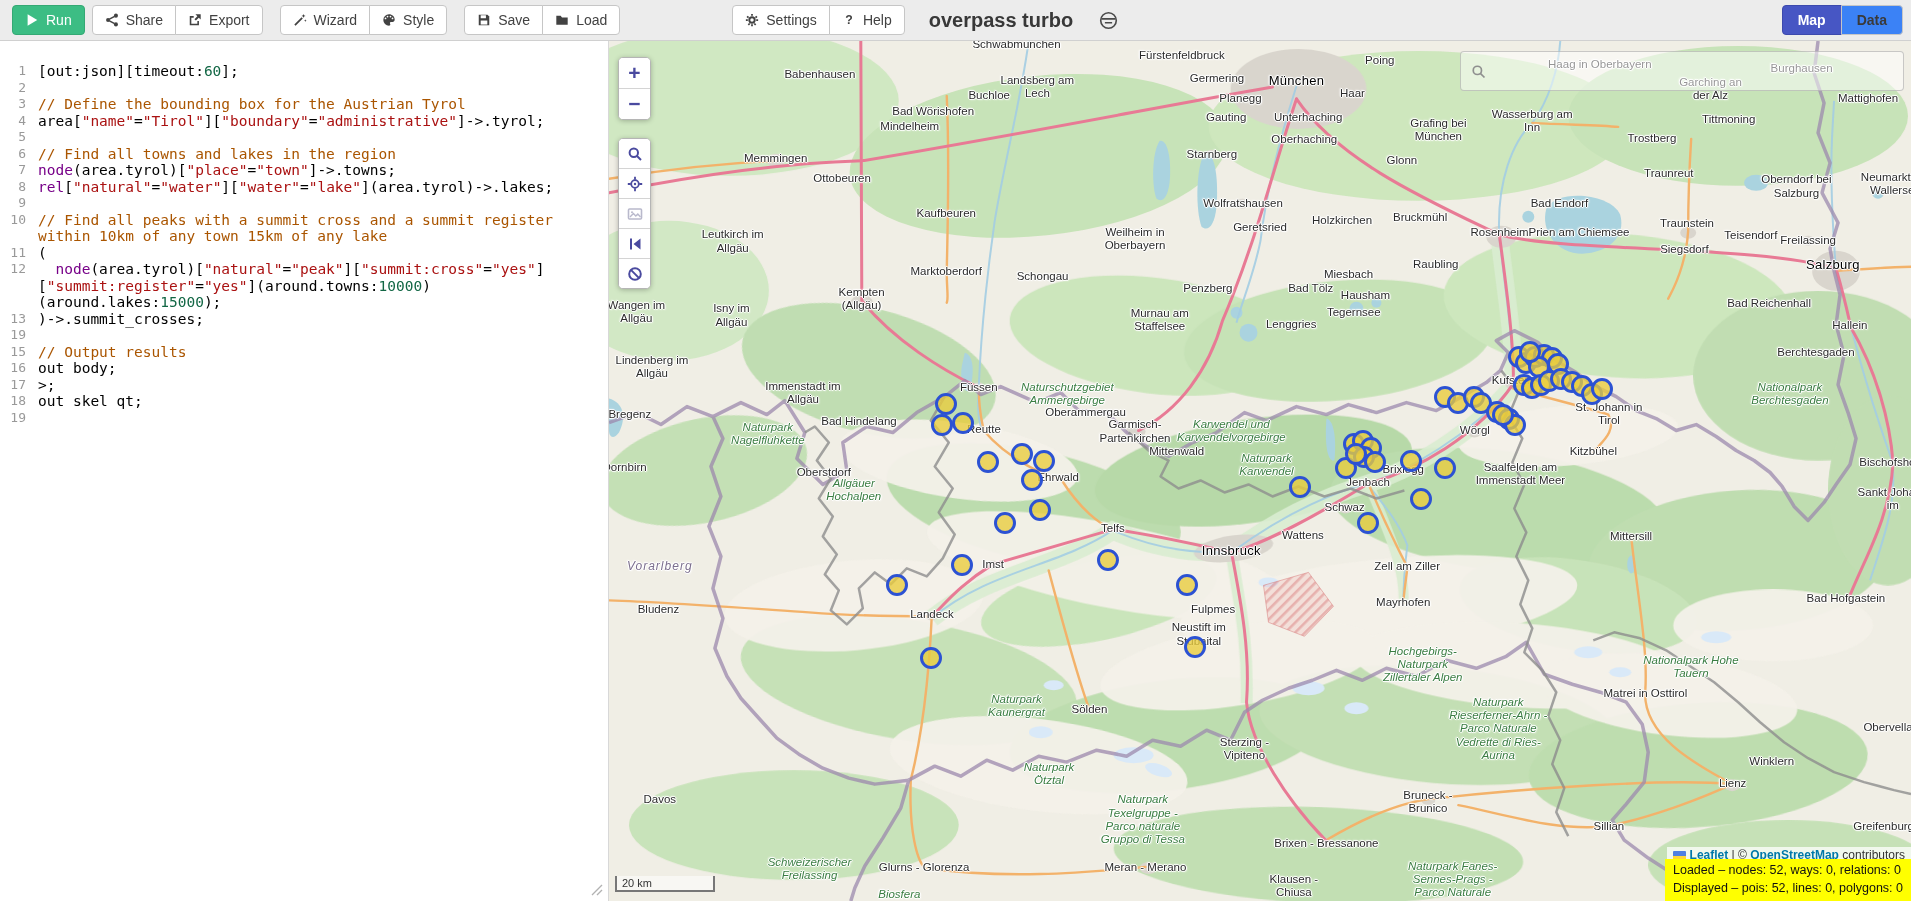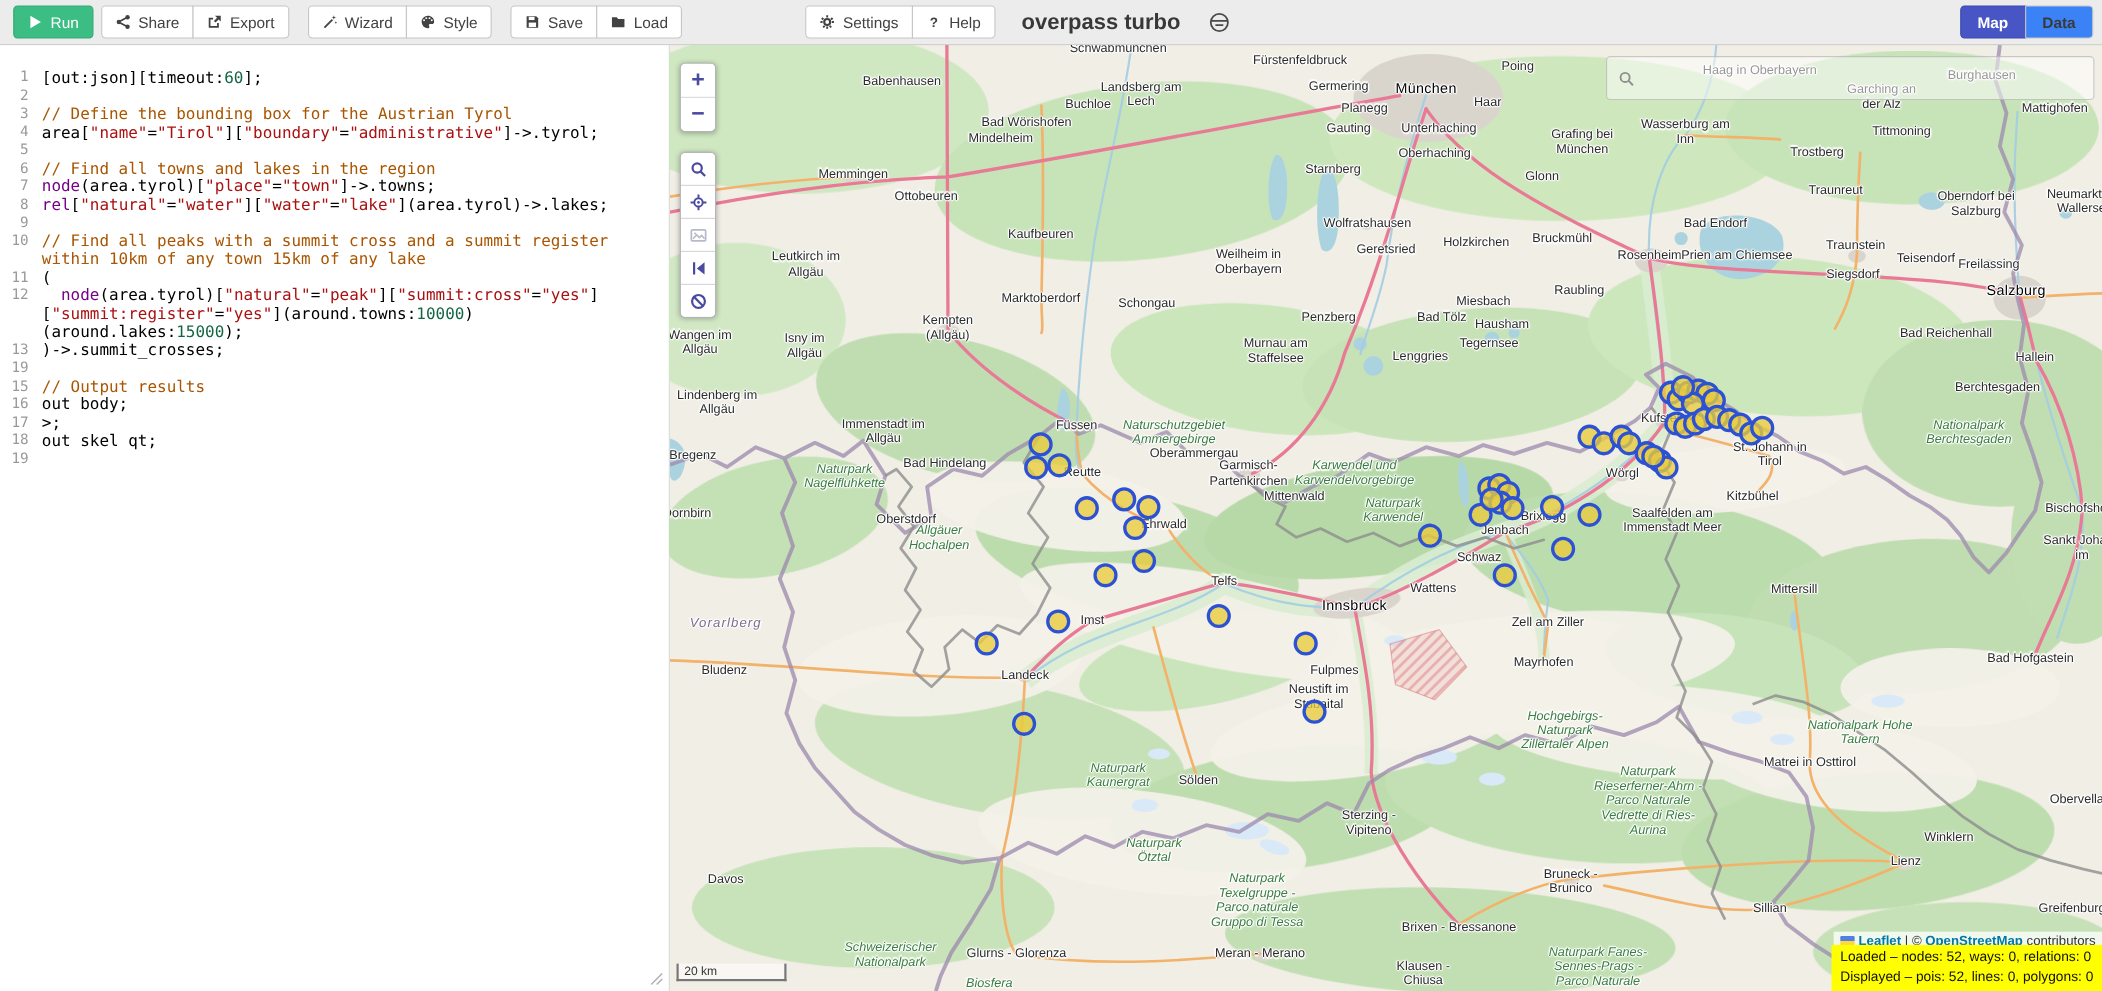--- a/index.html
+++ b/index.html
@@ -529,21 +529,21 @@
       <div class="mlabel" style="left: 61.3%; top: 61.2%;">Zell am Ziller</div>
       <div class="mlabel" style="left: 61%; top: 65.4%;">Mayrhofen</div>
       <div class="mlabel" style="left: 46.4%; top: 66.2%;">Fulpmes</div>
       <div class="mlabel wrap" style="left: 45.3%; top: 69%; width: 84px;">Neustift im Stubaital</div>
       <div class="mlabel pk wrap" style="left: 62.5%; top: 72.5%; width: 100px;">Hochgebirgs-Naturpark Zillertaler Alpen</div>
       <div class="mlabel" style="left: 36.9%; top: 77.8%;">Sölden</div>
       <div class="mlabel pk wrap" style="left: 31.3%; top: 77.3%; width: 92px;">Naturpark Kaunergrat</div>
       <div class="mlabel pk wrap" style="left: 33.8%; top: 85.2%; width: 80px;">Naturpark Ötztal</div>
       <div class="mlabel" style="left: 24.8%; top: 66.8%;">Landeck</div>
       <div class="mlabel" style="left: 3.9%; top: 88.3%;">Davos</div>
-      <div class="mlabel pk wrap" style="left: 15.4%; top: 96.3%; width: 124px;">Schweizerischer Nationalpark</div>
+      <div class="mlabel pk wrap" style="left: 15.4%; top: 96.3%; width: 124px;">Schweizerischer Freilassing</div>
       <div class="mlabel" style="left: 24.2%; top: 96.2%;">Glurns - Glorenza</div>
       <div class="mlabel pk" style="left: 22.3%; top: 99.3%;">Biosfera</div>
       <div class="mlabel wrap" style="left: 48.8%; top: 82.3%; width: 74px;">Sterzing - Vipiteno</div>
       <div class="mlabel pk wrap" style="left: 41%; top: 90.5%; width: 100px;">Naturpark Texelgruppe - Parco naturale Gruppo di Tessa</div>
       <div class="mlabel" style="left: 41.2%; top: 96.2%;">Meran - Merano</div>
       <div class="mlabel wrap" style="left: 52.6%; top: 98.2%; width: 70px;">Klausen - Chiusa</div>
       <div class="mlabel" style="left: 55.1%; top: 93.4%;">Brixen - Bressanone</div>
       <div class="mlabel wrap" style="left: 62.9%; top: 88.5%; width: 74px;">Bruneck - Brunico</div>
       <div class="mlabel pk wrap" style="left: 68.3%; top: 80%; width: 108px;">Naturpark Rieserferner-Ahrn - Parco Naturale Vedrette di Ries-Aurina</div>
       <div class="mlabel pk wrap" style="left: 64.8%; top: 97.5%; width: 112px;">Naturpark Fanes-Sennes-Prags - Parco Naturale</div>

